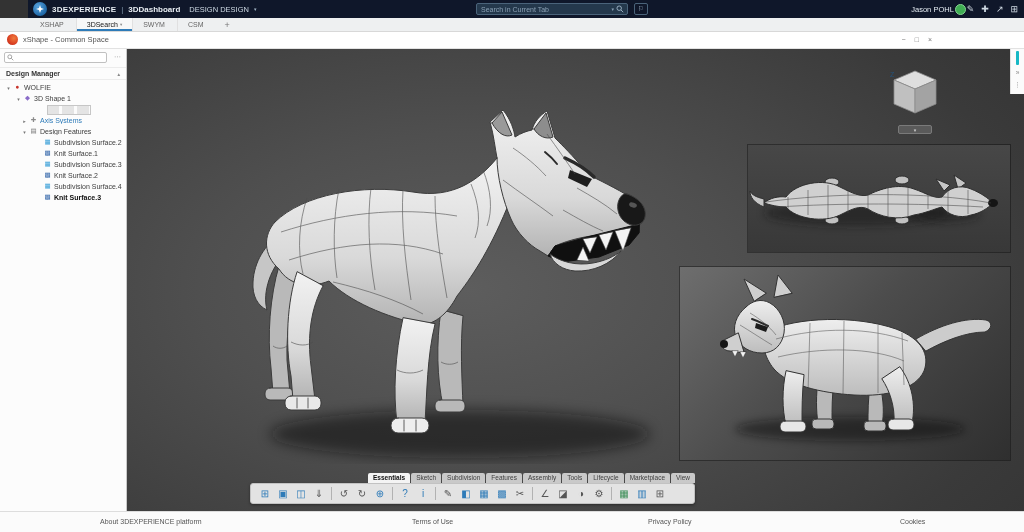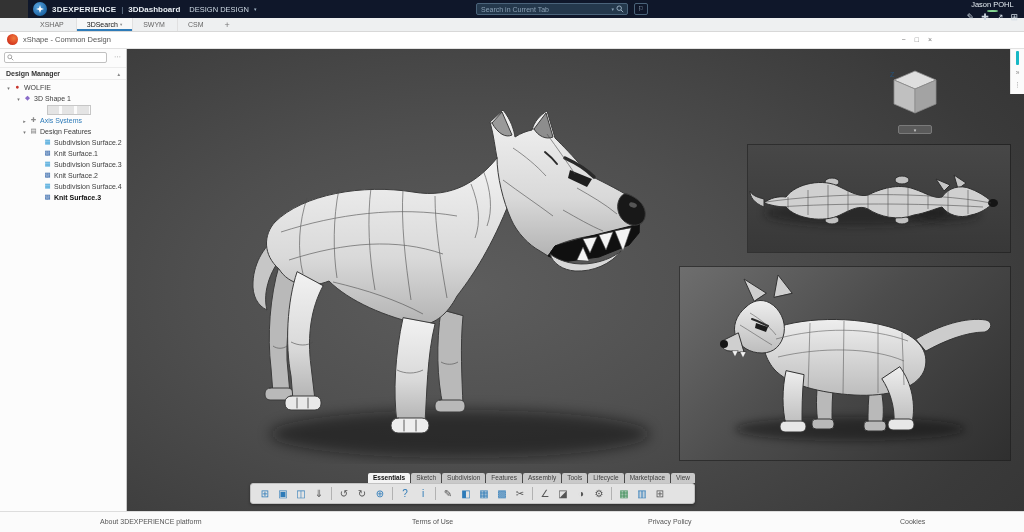--- a/index.html
+++ b/index.html
@@ -20,21 +20,21 @@
   .tb-chev{font-size:5px;color:#9fb2c2;}
   .tb-search{position:absolute;left:448px;top:3px;width:152px;height:12px;background:#24384c;
     border:1px solid #4a637a;border-radius:2px;display:flex;align-items:center;box-sizing:border-box;}
   .tb-search input{flex:1;min-width:0;background:none;border:none;outline:none;color:#cfd9e2;font-size:7px;
     padding:0 4px;font-family:"Liberation Sans",sans-serif;}
   .tb-search input::placeholder{color:#8aa0b4;}
   .funnel{font-size:5px;color:#8aa0b4;padding:0 2px;}
   .tb-search .mag{padding-right:3px;display:flex;}
   .tb-tag{position:absolute;left:606px;top:3px;width:14px;height:12px;border:1px solid #4a637a;border-radius:2px;
     display:flex;align-items:center;justify-content:center;font-size:7px;color:#9db2c4;box-sizing:border-box;}
-  .tb-right{position:absolute;right:6px;top:0;height:18px;display:flex;align-items:center;gap:1px;flex-direction:column;}
+  .tb-right{position:absolute;right:6px;top:0;height:18px;display:flex;align-items:center;gap:1px;}
   .user{font-size:7.5px;color:#e4ecf2;}
   .avatar{width:11px;height:11px;border-radius:50%;background:#3fae53;border:1px solid #86d693;box-sizing:border-box;}
   .tb-icons{display:flex;align-items:center;gap:7px;}
   .tbi{font-size:9px;color:#cfd9e2;line-height:1;}
 
   
   .tabbar{position:absolute;top:18px;left:0;right:0;height:13px;background:#eef0f1;border-bottom:1px solid #d8d8d8;
     display:flex;align-items:stretch;padding-left:30px;z-index:29;}
   .tabs{display:flex;}
   .tab{font-size:7px;color:#666;padding:0 10px;display:flex;align-items:center;gap:2px;position:relative;}
@@ -166,21 +166,21 @@
         <div class="tab">
           <span>CSM</span>
           <span class="tchev"></span>
         </div>
       </div>
     <div class="tab-add">+</div>
   </nav>
 
   <div class="appbar">
     <span class="xshape-logo"></span>
-    <span class="app-title">xShape - Common Design</span>
+    <span class="app-title">xShape - Common Space</span>
     <div class="win-icons">
 
     <span class="wi">−</span>
         <span class="wi">□</span>
         <span class="wi">×</span>
       </div>
   </div>
 
   <div class="right-strip">
     <span class="strip-accent"></span>

